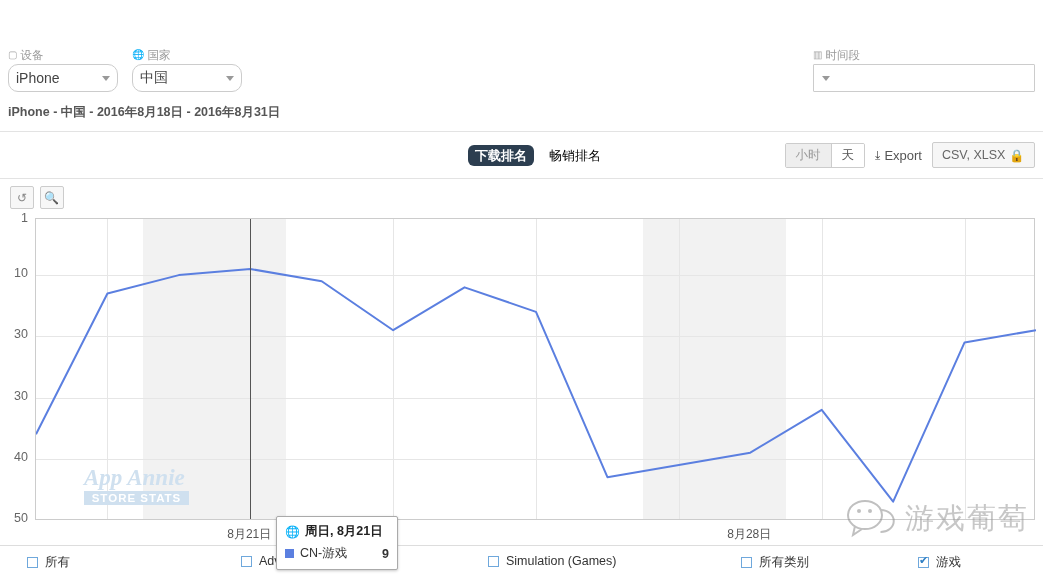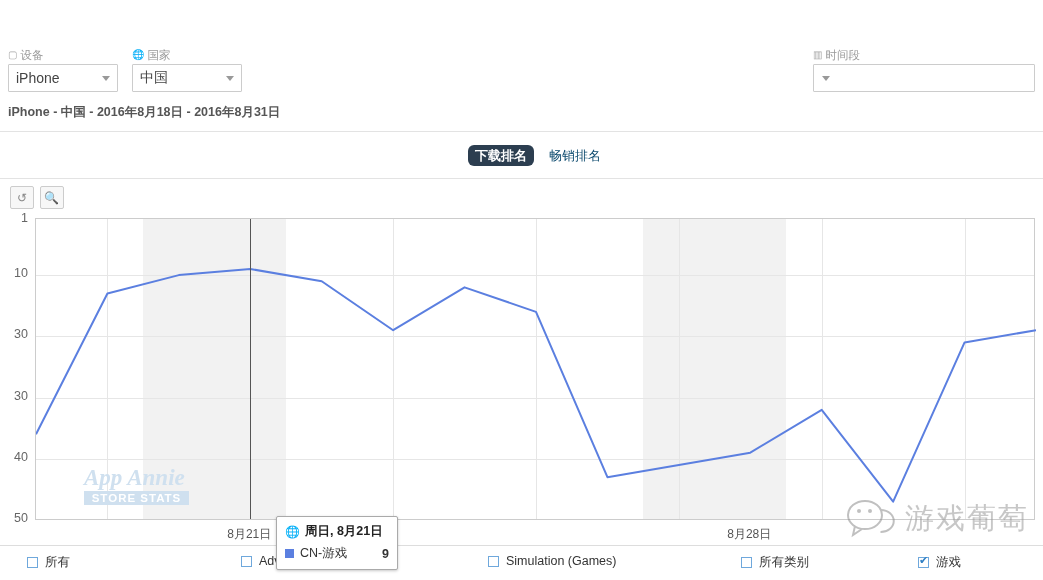--- a/index.html
+++ b/index.html
@@ -25,21 +25,21 @@
   .filter-label {
     font-size:11.5px; color:#999; margin-bottom:2px;
     display:flex; align-items:center; gap:3px; height:14px;
   }
   .mini-icon { font-size:10px; color:#aaa; line-height:1; }
   .select-box {
     width:110px; height:28px;
     border:1px solid #ccc; background:#fff;
     display:flex; align-items:center; justify-content:space-between;
     padding:0 7px; font-size:14px; color:#444;
-    border-radius:1px;
+    border-radius:10px;
   }
   .caret {
     width:0; height:0; border-left:4px solid transparent;
     border-right:4px solid transparent; border-top:5px solid #999;
   }
   .daterange { position:absolute; right:8px; top:48px; }
   .daterange .filter-label { justify-content:flex-start; }
   .date-box {
     height:28px; border:1px solid #ccc; background:#fff;
     display:flex; align-items:center; justify-content:space-between;
@@ -49,21 +49,21 @@
   .breadcrumb {
     position:absolute; left:8px; top:104px;
     font-size:12.5px; font-weight:bold; color:#555;
   }
   .hr-top { position:absolute; left:0; top:131px; width:1043px; height:1px; background:#e3e3e3; }
 
   
   .toolbar { position:absolute; left:0; top:132px; width:1043px; height:46px; }
   .tabs { position:absolute; left:468px; top:13px; display:flex; align-items:center; gap:8px; }
   .tab {
-    font-size:13px; padding:4px 7px; color:#0c4a6e; cursor:pointer; line-height:1;
+    font-size:13px; padding:4px 7px; color:#000000; cursor:pointer; line-height:1;
   }
   .tab.active { background:#2c3e50; color:#fff; font-weight:bold; border-radius:6px; }
   .tool-right { position:absolute; right:8px; top:10px; display:flex; align-items:center; gap:10px; }
   .seg { display:flex; border:1px solid #ccc; border-radius:2px; overflow:hidden; height:25px; }
   .seg div {
     padding:0 10px; font-size:12.5px; display:flex; align-items:center;
     color:#999; background:#eee; cursor:pointer;
   }
   .seg div.on { background:#fff; color:#555; }
   .seg div + div { border-left:1px solid #ccc; }
@@ -181,20 +181,34 @@
     </div>
   </div>
 
   <div class="breadcrumb">iPhone - 中国 - 2016年8月18日 - 2016年8月31日</div>
   <div class="hr-top"></div>
 
   <div class="toolbar">
     <div class="tabs">
       <div class="tab active">下载排名</div>
       <div class="tab">畅销排名</div>
+    </div>
+    <div class="tool-right">
+      <div class="seg">
+        <div>小时</div>
+        <div class="on">天</div>
+      </div>
+      <div class="export-link">
+        <span class="dl-ico">⤓</span>
+        <span>Export</span>
+      </div>
+      <div class="csv-btn">
+        <span>CSV, XLSX</span>
+        <span>🔒</span>
+      </div>
     </div>
   </div>
   <div class="hr-tool"></div>
 
   <div class="zoom-btns">
     <div class="zbtn">
       <span>↺</span>
     </div>
     <div class="zbtn">
       <span>🔍</span>

